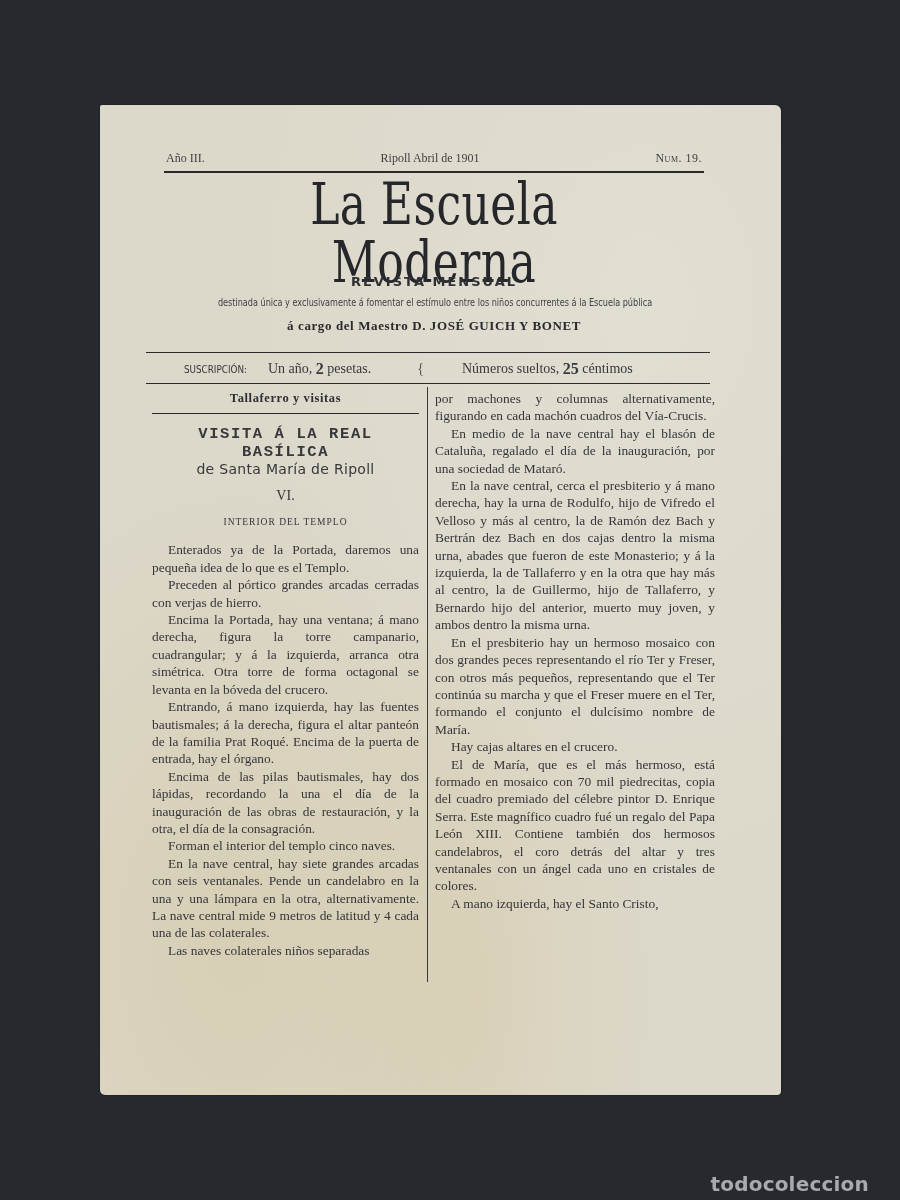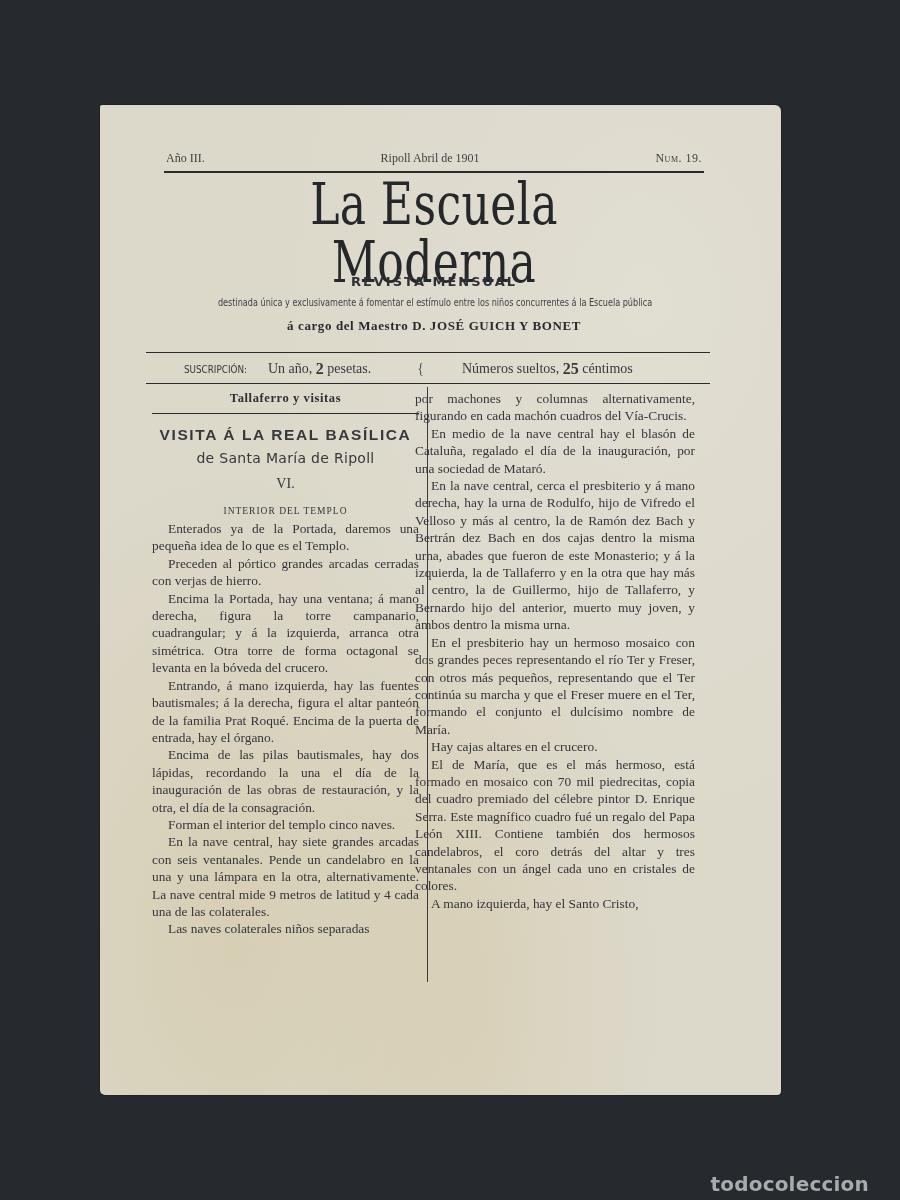--- a/index.html
+++ b/index.html
@@ -74,37 +74,36 @@
       border-left: 1px solid #3a3a3e;
     }
     .col {
       position: absolute; top: 285px;
       font-family: "Liberation Serif", serif;
       font-size: 13.4px; line-height: 17.4px;
       color: #35353a;
       text-align: justify;
     }
     .col.left { left: 52px; width: 267px; }
-    .col.right { left: 315px; width: 280px; }
+    .col.right { left: 335px; width: 280px; }
     .section {
       text-align: center; font-weight: bold; font-size: 12.5px; letter-spacing: 0.6px;
       padding: 0 0 6px 0; color:#2e2e33;
     }
     .sec-rule { border-top: 1.5px solid #2a2a2e; margin: 0 0 12px 0; }
     .art-title {
-      text-align: center; font-family: Liberation Sans, sans-serif;
+      text-align: center; font-family: Liberation Mono, monospace;
       font-size: 15.5px; font-weight: bold; letter-spacing: 1.6px; color: #38383c;
-      margin-bottom: 6px;
     }
     .art-sub {
       text-align: center; font-family: "DejaVu Sans", sans-serif;
       font-size: 14px; color: #38383c; margin-bottom: 8px; letter-spacing: 0.3px;
     }
     .roman { text-align: center; font-size: 14px; margin-bottom: 10px; }
-    .heading-small { text-align: center; font-size: 9.5px; letter-spacing: 1px; }
+    .heading-small { text-align: center; font-size: 9.5px; letter-spacing: 1px; margin-bottom: 10px; }
     .col p { margin: 0; text-indent: 16px; hyphens: manual; }
     .col p.cont { text-indent: 0; }
     .watermark {
       position: absolute; right: 31px; bottom: 4px;
       font-family: "DejaVu Sans", sans-serif;
       font-size: 20px; font-weight: bold; color: #a8aaad;
       letter-spacing: 0.2px;
     }
   </style>
 </head>

